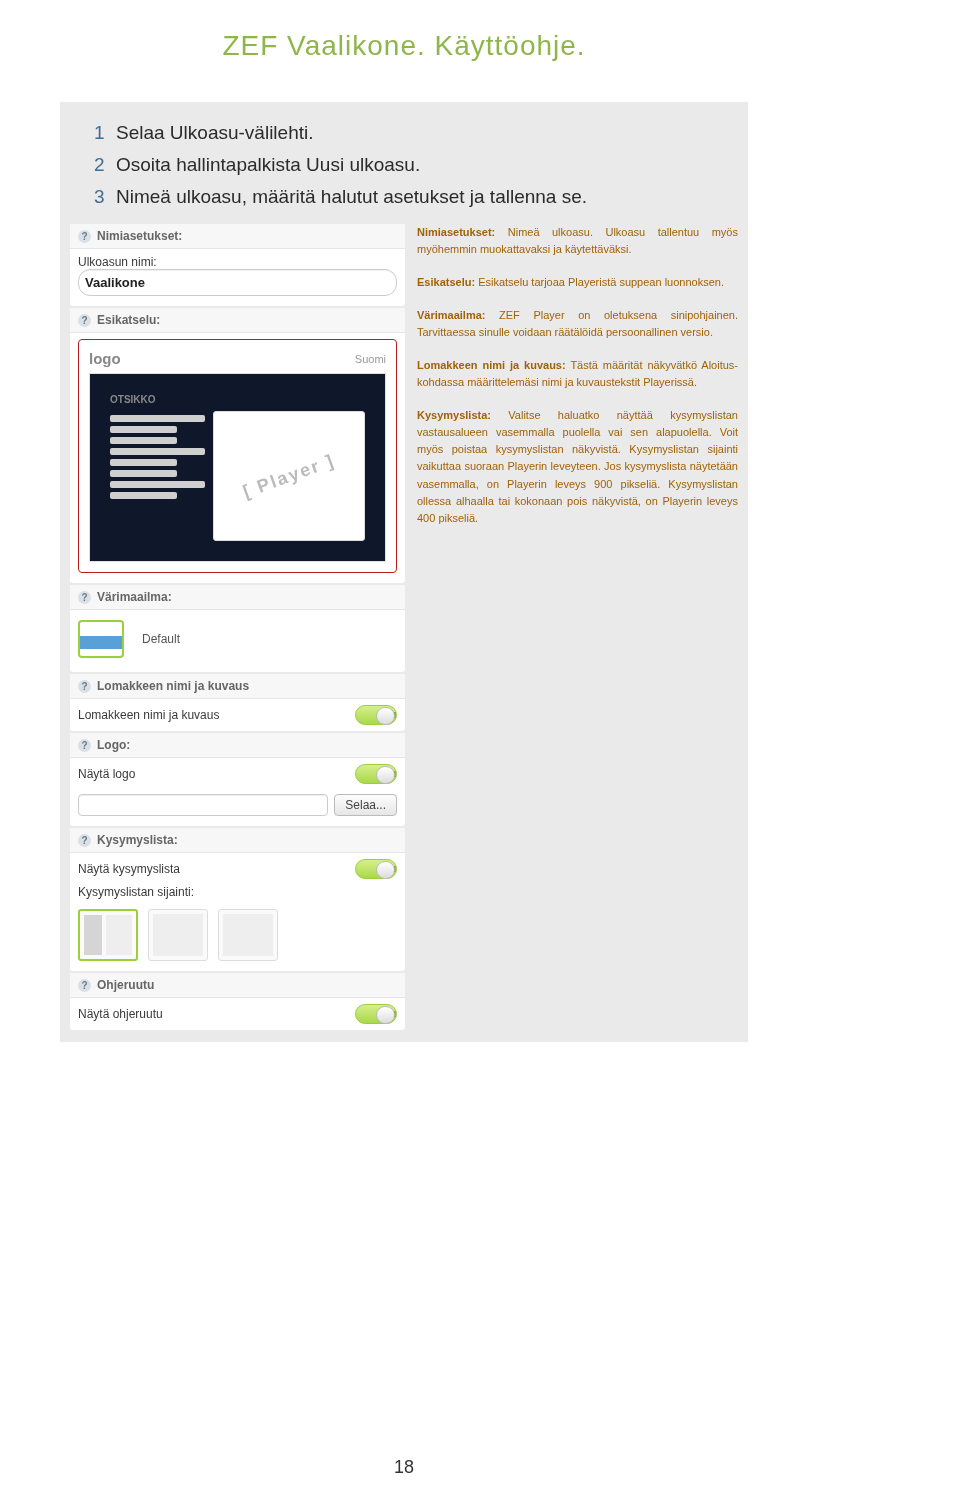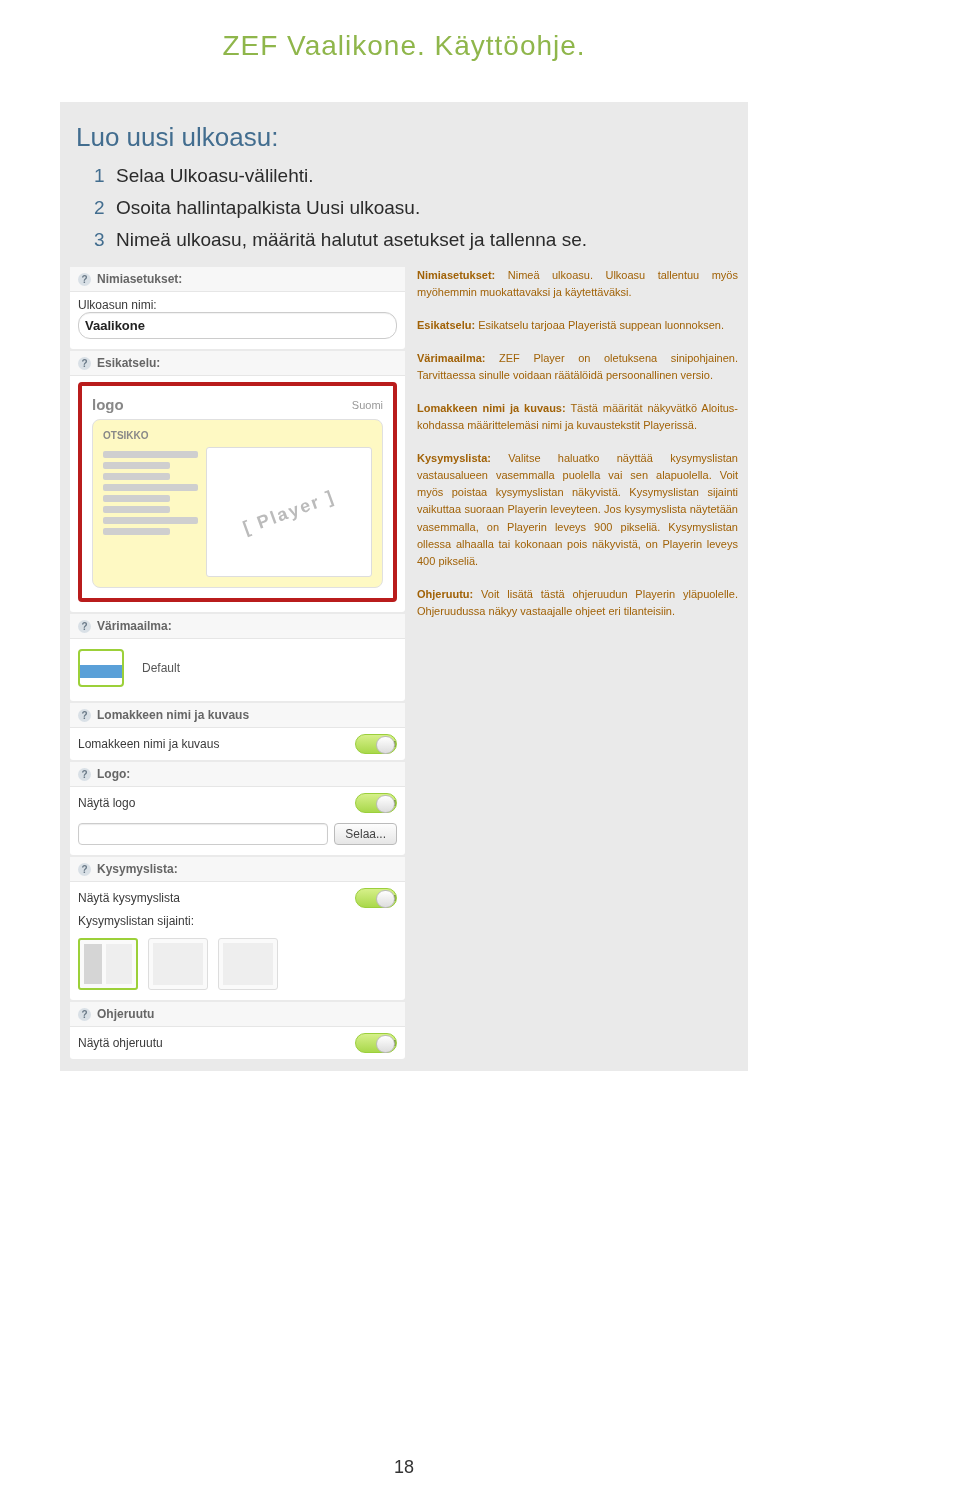--- a/index.html
+++ b/index.html
@@ -17,23 +17,23 @@
   .text-col p { margin-bottom: 16px; text-align: justify; }
   .text-col b { font-weight: 700; }
 
   
   .panel { background: #fff; border-radius: 3px; margin-bottom: 2px; font-family: Arial, sans-serif; font-size: 12px; color: #555; }
   .panel-head { background: #f7f7f7; border-bottom: 1px solid #e6e6e6; padding: 5px 8px; font-weight: 700; color: #666; display: flex; align-items: center; gap: 6px; }
   .help-ic { width: 13px; height: 13px; border-radius: 50%; background: #d9e0e6; color: #6a7a88; font-size: 10px; font-weight: 700; display: inline-flex; align-items: center; justify-content: center; }
   .panel-body { padding: 6px 8px 10px 8px; }
   .lbl { font-size: 12px; color: #3a3a3a; }
   .input { width: 100%; border: 1px solid #ccc; border-radius: 12px; padding: 5px 6px; font-size: 13px; font-weight: 700; color: #222; background: #fff; box-shadow: inset 0 1px 1px rgba(0,0,0,.06); }
-  .preview-box { background: #fff; border: 4px solid #b91c1c; border-radius: 4px; padding: 10px; }
+  .preview-box { background: #fff; border: 1px solid #b91c1c; border-radius: 4px; padding: 10px; }
   .preview-top { display: flex; justify-content: space-between; align-items: center; font-size: 15px; font-weight: 700; color: #888; margin-bottom: 6px; }
-  .mini-app { background: #fef9c3; border: 1px solid #e0e0e0; border-radius: 8px; padding: 10px; position: relative; }
+  .mini-app { background: #0f172a; border: 1px solid #e0e0e0; border-radius: 0; padding: 20px; position: relative; }
   .mini-row { display: flex; gap: 8px; }
   .mini-left { width: 95px; }
   .mini-left .skel { height: 7px; background: #cfcfcf; border-radius: 2px; margin: 4px 0; }
   .mini-left .skel.sm { width: 70%; }
   .mini-right { flex: 1; background: #fff; border: 1px solid #ddd; border-radius: 3px; height: 130px; position: relative; display:flex; align-items:center; justify-content:center; }
   .player-stamp { transform: rotate(-20deg); color: #bbb; font-size: 18px; letter-spacing: 2px; font-weight: 700; }
   .row { display: flex; align-items: center; justify-content: space-between; padding: 6px 8px; }
   .toggle { width: 42px; height: 20px; border-radius: 10px; background: linear-gradient(#d6f08a,#a9d84b); border: 1px solid #9bcf3c; position: relative; font-size: 9px; font-weight: 700; color: #58791b; text-align: right; padding-left: 6px; line-height: 18px; }
   .toggle::after { content: ""; position: absolute; right: 1px; top: 1px; width: 17px; height: 16px; border-radius: 9px; background: linear-gradient(#fff,#ddd); border: 1px solid #bbb; }
   .swatch-row { display: flex; align-items: center; gap: 18px; padding: 4px 0; }
@@ -48,21 +48,20 @@
   .thumb .body { position: absolute; left: 26px; top: 4px; right: 4px; bottom: 4px; background: #eee; }
   .page-num { position: absolute; bottom: 34px; left: 0; right: 0; text-align: center; font-size: 18px; color: #333; }
 </style>
 </head>
 <body>
 
 <div class="page">
   <div class="doc-title">ZEF Vaalikone. Käyttöohje.</div>
 
   <div class="main-area">
-    <h2 class="section">Luo uusi ulkoasu:</h2>
     <ol class="steps">
       <li><span class="num">1</span><span>Selaa Ulkoasu-välilehti.</span></li>
       <li><span class="num">2</span><span>Osoita hallintapalkista Uusi ulkoasu.</span></li>
       <li><span class="num">3</span><span>Nimeä ulkoasu, määritä halutut asetukset ja tallenna se.</span></li>
     </ol>
 
     <div class="two-col">
 
       <div class="ui-col">
 
@@ -185,19 +184,18 @@
         </div>
 
       </div>
 
       <div class="text-col">
         <p><b>Nimiasetukset:</b><span> Nimeä ulkoasu. Ulkoasu tallentuu myös myöhemmin muokattavaksi ja käytettäväksi.</span></p>
         <p><b>Esikatselu:</b><span> Esikatselu tarjoaa Playeristä suppean luonnoksen.</span></p>
         <p><b>Värimaailma:</b><span> ZEF Player on oletuksena sinipohjainen. Tarvittaessa sinulle voidaan räätälöidä persoonallinen versio.</span></p>
         <p><b>Lomakkeen nimi ja kuvaus:</b><span> Tästä määrität näkyvätkö Aloitus-kohdassa määrittelemäsi nimi ja kuvaustekstit Playerissä.</span></p>
         <p><b>Kysymyslista:</b><span> Valitse haluatko näyttää kysymyslistan vastausalueen vasemmalla puolella vai sen alapuolella. Voit myös poistaa kysymyslistan näkyvistä. Kysymyslistan sijainti vaikuttaa suoraan Playerin leveyteen. Jos kysymyslista näytetään vasemmalla, on Playerin leveys 900 pikseliä. Kysymyslistan ollessa alhaalla tai kokonaan pois näkyvistä, on Playerin leveys 400 pikseliä.</span></p>
-        <p><b>Ohjeruutu:</b><span> Voit lisätä tästä ohjeruudun Playerin yläpuolelle. Ohjeruudussa näkyy vastaajalle ohjeet eri tilanteisiin.</span></p>
       </div>
     </div>
   </div>
 
   <div class="page-num">18</div>
 </div>
 
 </body></html>

